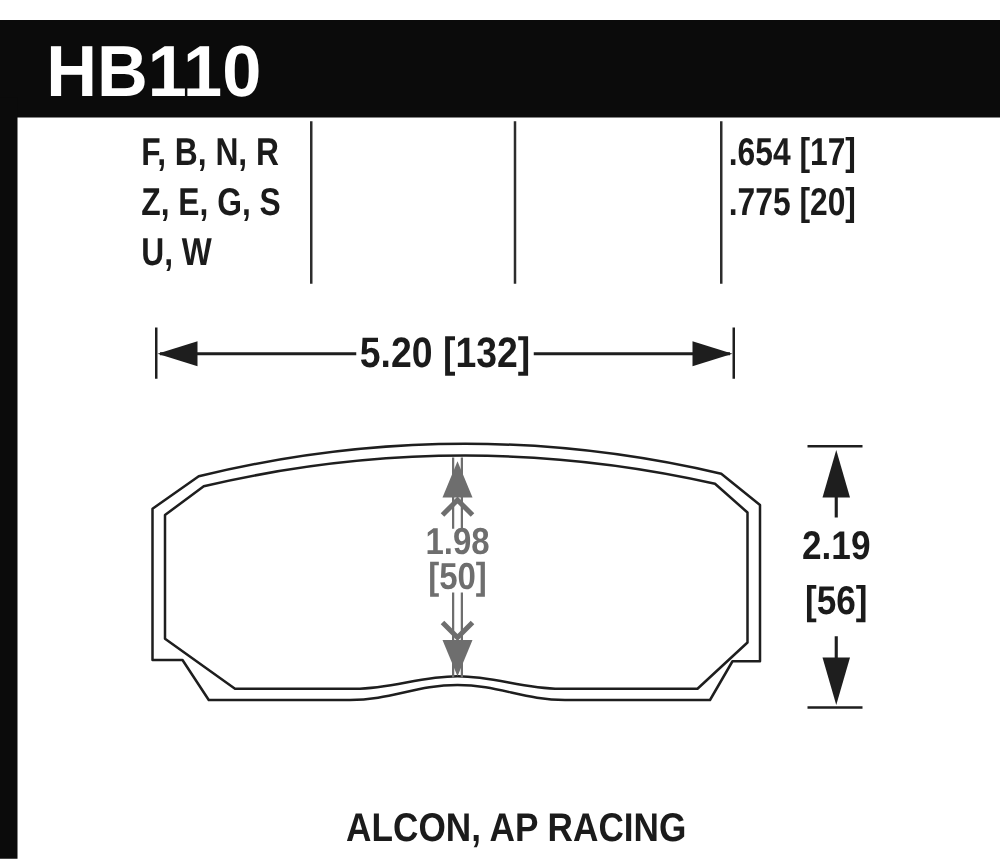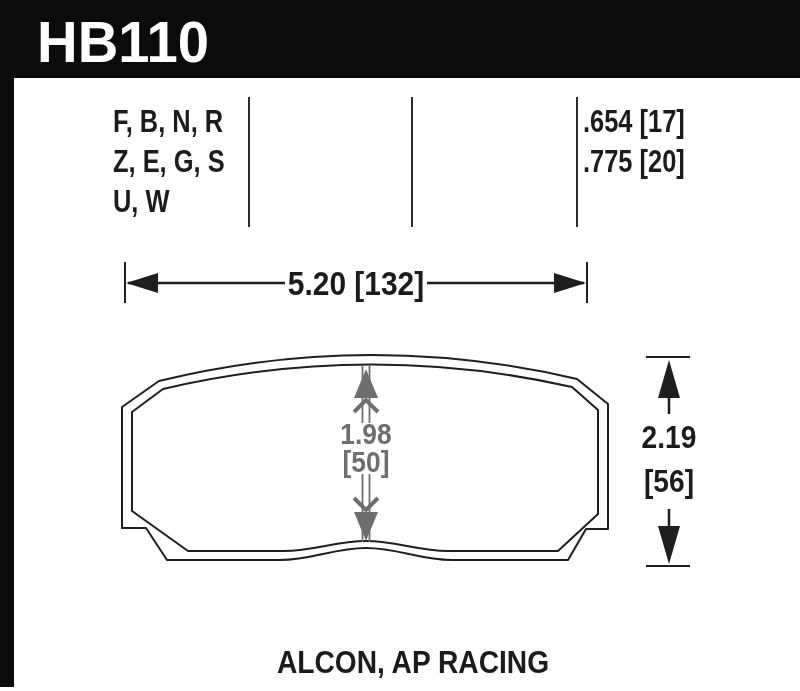--- a/index.html
+++ b/index.html
@@ -7,21 +7,21 @@
     width: 800px; height: 691px;
     background: #ffffff;
     font-family: "Liberation Sans", sans-serif;
     position: relative;
     overflow: hidden;
   }
   .page { position: absolute; inset: 0; }
 
   
   .header-bar {
-    position: absolute; left: 0; top: 0;
+    position: absolute; left: 0; top: 16px;
     width: 800px; height: 78px;
     background: #0b0b0b;
   }
   .part-no {
     position: absolute; left: 37px; top: 8px;
     color: #ffffff;
     font-size: 58px; font-weight: bold;
     letter-spacing: 0px;
     transform: scaleX(0.97); transform-origin: 0 0;
     white-space: nowrap;

